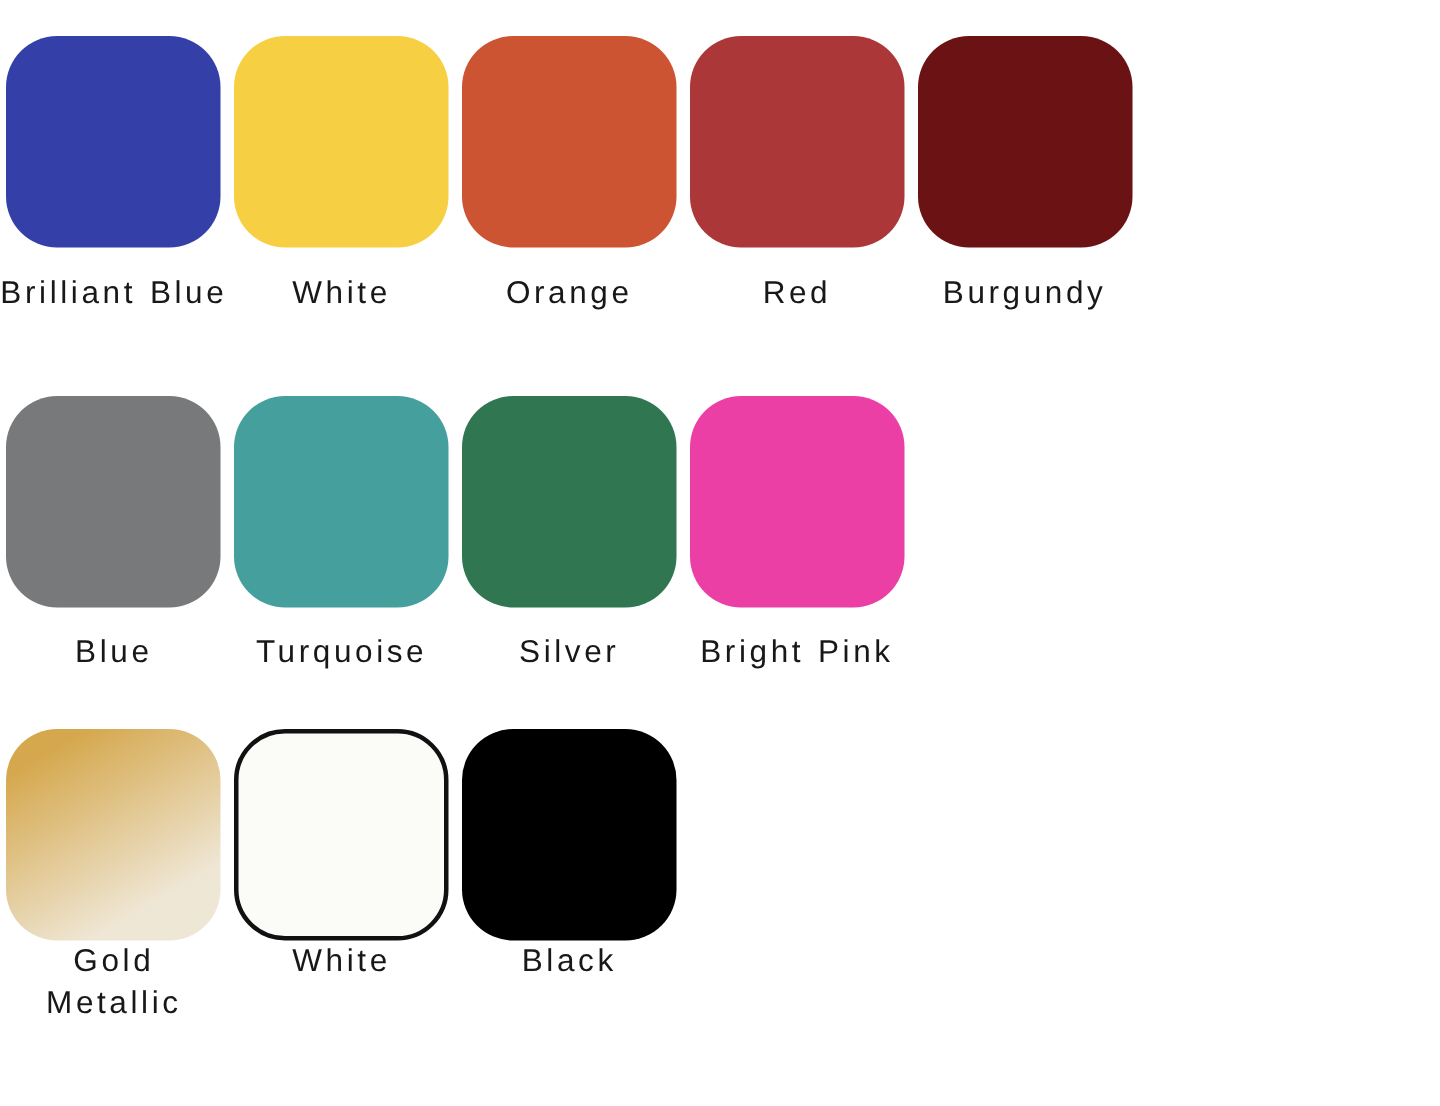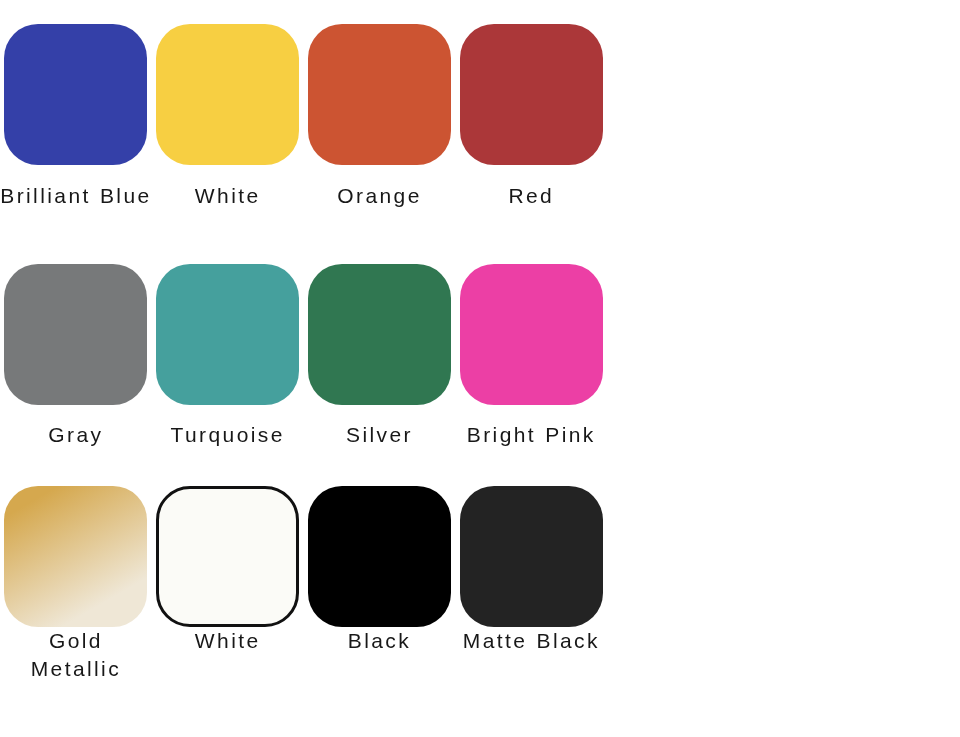--- a/index.html
+++ b/index.html
@@ -82,26 +82,30 @@
       <div class="swatch-label">White</div>
     </div>
     <div class="swatch-cell">
       <div class="chip" style="background: rgb(204, 84, 50);"></div>
       <div class="swatch-label">Orange</div>
     </div>
     <div class="swatch-cell">
       <div class="chip" style="background: rgb(171, 55, 57);"></div>
       <div class="swatch-label">Red</div>
     </div>
+    <div class="swatch-cell">
+      <div class="chip" style="background: rgb(107, 18, 20);"></div>
+      <div class="swatch-label">Burgundy</div>
+    </div>
   </div>
 
   <div class="swatch-row row-2">
     <div class="swatch-cell">
       <div class="chip" style="background: rgb(119, 121, 122);"></div>
-      <div class="swatch-label">Gray</div>
+      <div class="swatch-label">Blue</div>
     </div>
     <div class="swatch-cell">
       <div class="chip" style="background: rgb(69, 160, 157);"></div>
       <div class="swatch-label">Turquoise</div>
     </div>
     <div class="swatch-cell">
       <div class="chip" style="background: rgb(48, 119, 81);"></div>
       <div class="swatch-label">Silver</div>
     </div>
     <div class="swatch-cell">
@@ -116,19 +120,15 @@
       <div class="swatch-label">Gold Metallic</div>
     </div>
     <div class="swatch-cell">
       <div class="chip outlined" style="background: rgb(251, 251, 247);"></div>
       <div class="swatch-label">White</div>
     </div>
     <div class="swatch-cell">
       <div class="chip" style="background: rgb(0, 0, 0);"></div>
       <div class="swatch-label">Black</div>
     </div>
-    <div class="swatch-cell">
-      <div class="chip" style="background: rgb(35, 35, 35);"></div>
-      <div class="swatch-label">Matte Black</div>
-    </div>
   </div>
 
 </div>
 
 </body></html>

